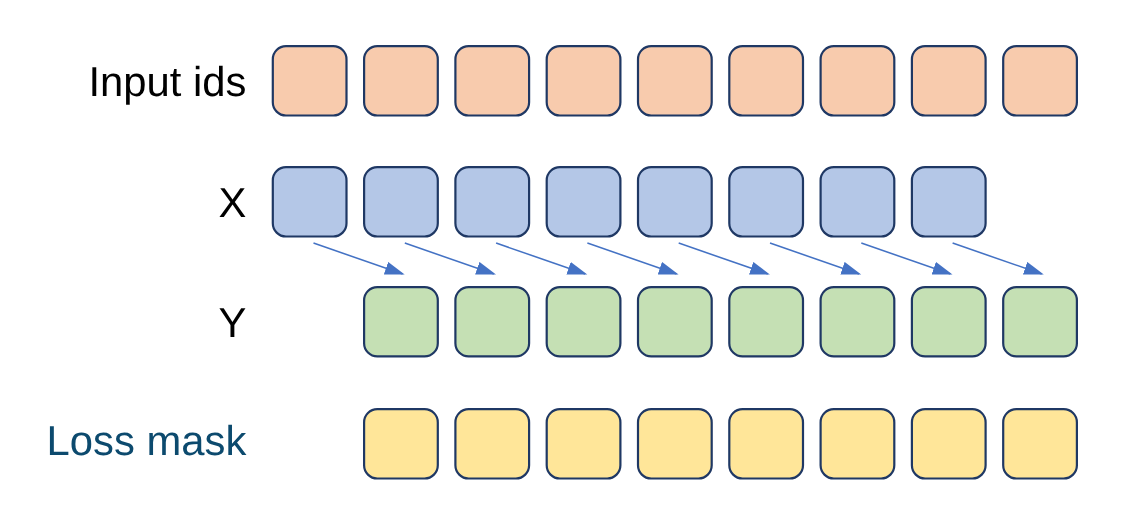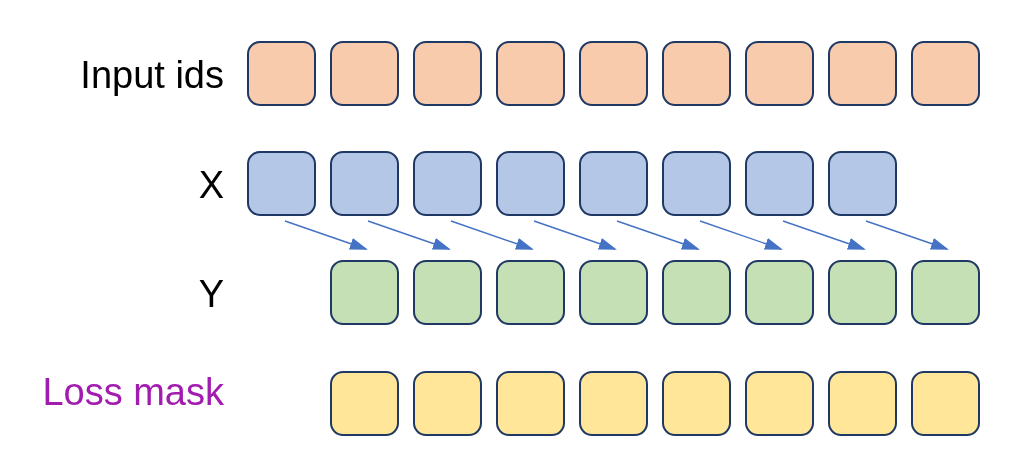--- a/index.html
+++ b/index.html
@@ -43,21 +43,21 @@
     pointer-events: none;
   }
 </style>
 </head>
 <body>
 
 <div class="canvas">
   <div class="row-label" style="top: 74.5px; color: rgb(0, 0, 0);">Input ids</div>
   <div class="row-label" style="top: 184.5px; color: rgb(0, 0, 0);">X</div>
   <div class="row-label" style="top: 293.5px; color: rgb(0, 0, 0);">Y</div>
-  <div class="row-label" style="top: 392px; color: #a21caf;">Loss mask</div>
+  <div class="row-label" style="top: 402px; color: #0c4a6e;">Loss mask</div>
 
   <svg class="arrow-layer" width="1030" height="464" viewBox="0 0 1030 464" xmlns="http://www.w3.org/2000/svg">
     <defs>
       <marker id="ah" markerUnits="userSpaceOnUse" markerWidth="20" markerHeight="14" refX="16" refY="6" orient="auto">
         <path id="ah-path" d="M0,0 L18,6 L0,12 Z" fill="#4472c4"></path>
       </marker>
     </defs>
     <g id="arrow-group">
         <line x1="285" y1="221" x2="366" y2="249" stroke="#4472c4" stroke-width="1.4" marker-end="url(#ah)"></line>
         <line x1="368" y1="221" x2="449" y2="249" stroke="#4472c4" stroke-width="1.4" marker-end="url(#ah)"></line>

